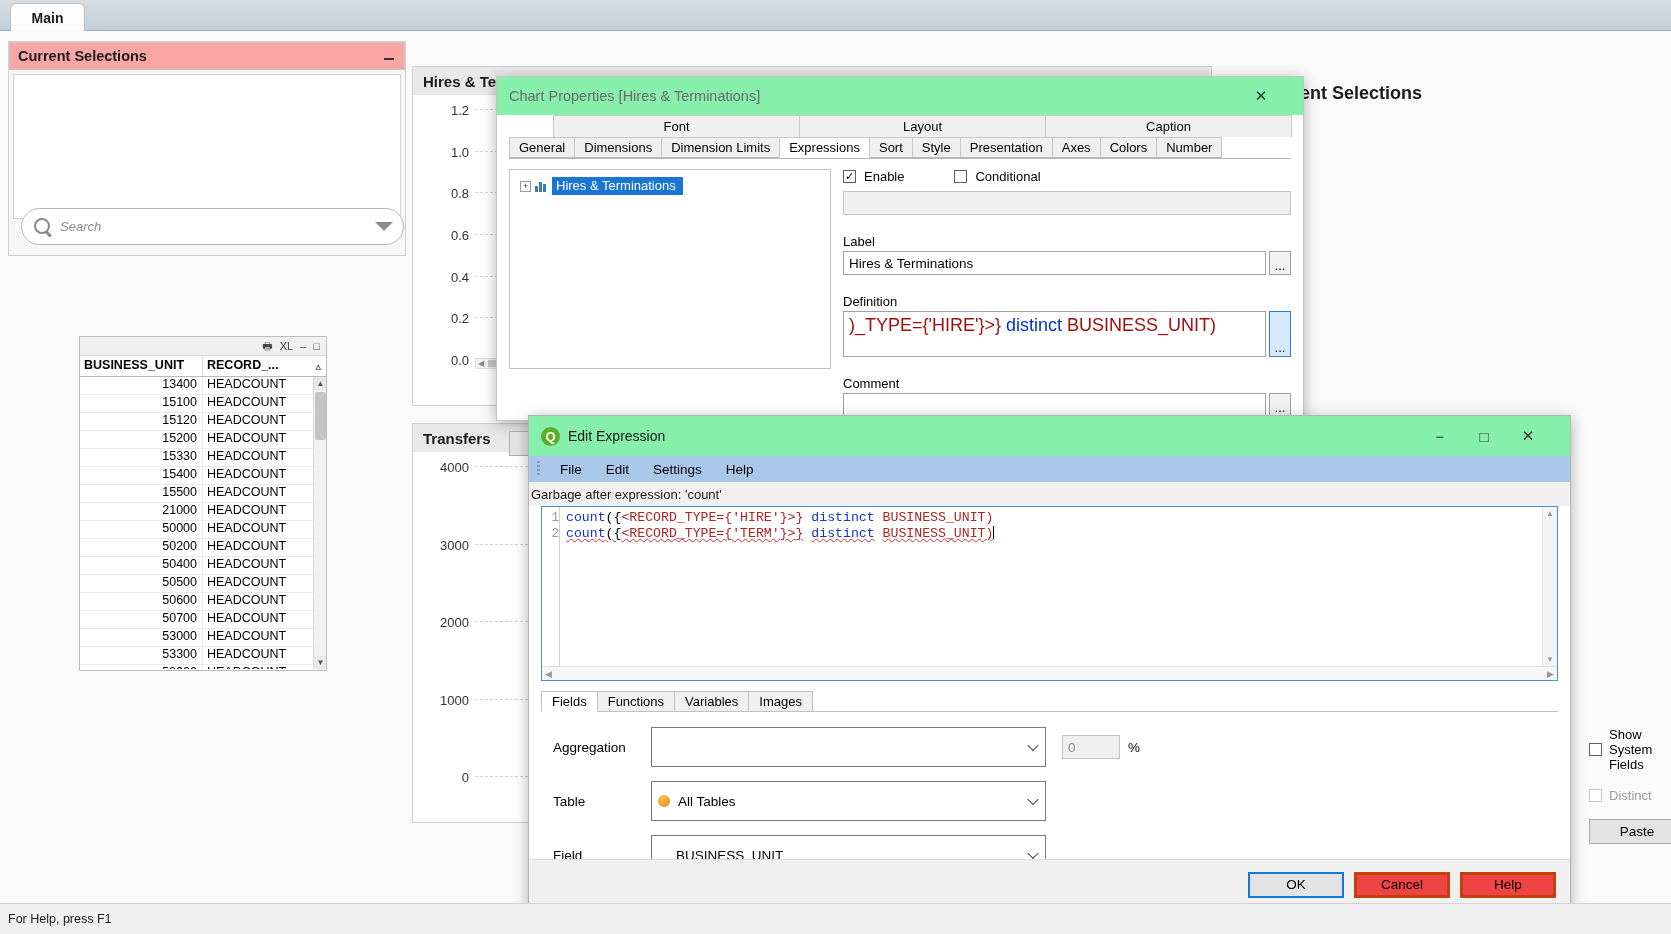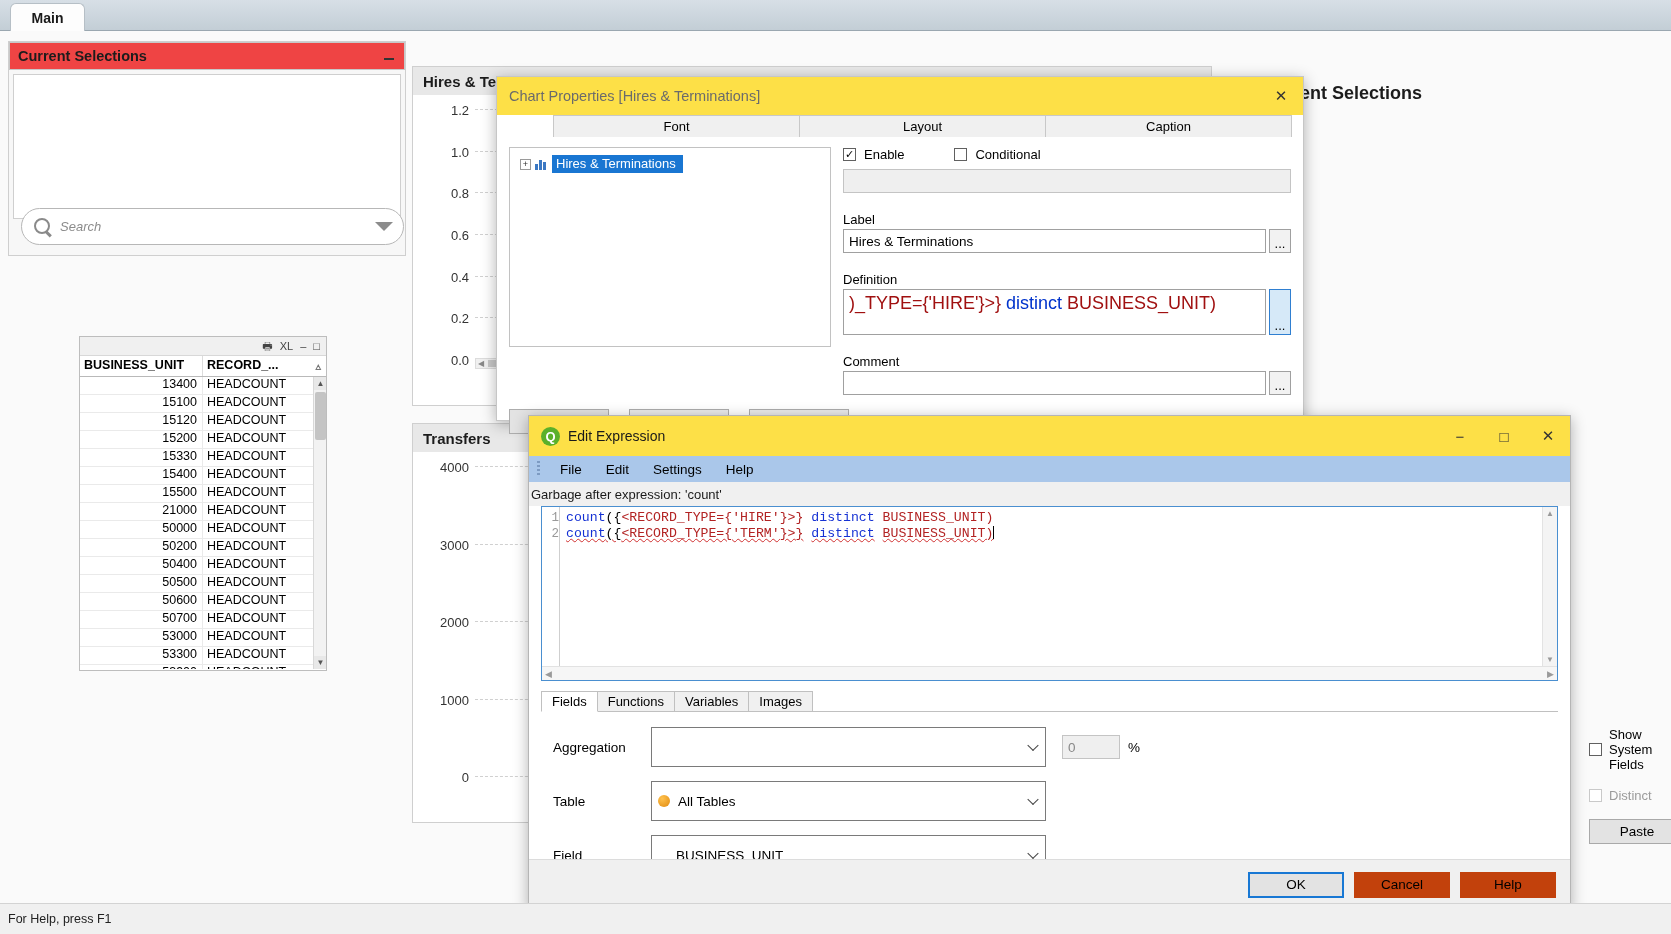--- a/index.html
+++ b/index.html
@@ -38,21 +38,21 @@
   .statusbar {
     position: absolute; left: 0; bottom: 0; width: 1671px; height: 31px;
     background: #f0f0f0; border-top: 1px solid #d3d3d3;
     display: flex; align-items: center; padding-left: 8px;
     font-size: 12.5px; color: #222;
   }
 
   
   .objbox { position: absolute; background: #ffffff; }
   .obj-caption {
-    height: 28px; background: #ef4444;
+    height: 28px; background: #fca5a5;
     border: 1px solid #c8c8c8;
     display: flex; align-items: center; padding: 0 8px;
     font-weight: bold; font-size: 14.5px; color: #1c1c1c;
   }
   .obj-caption .spacer { flex: 1; }
   .cap-min {
     width: 14px; height: 14px; position: relative; cursor: pointer;
   }
   .cap-min::after {
     content: ""; position: absolute; left: 2px; bottom: 3px;
@@ -159,22 +159,22 @@
   .hscroll {
     position: absolute; left: 62px; right: 10px; bottom: 36px; height: 11px;
     background: #f0f0f0; border: 1px solid #dcdcdc;
   }
   .hs-thumb { position: absolute; left: 12px; top: 1px; height: 7px; width: 120px; background: #c8c8c8; }
   .hs-arrow { position: absolute; top: 0; font-size: 8px; color: #888; line-height: 9px; }
 
   
   .win { position: absolute; background: #ffffff; box-shadow: 0 3px 14px rgba(0,0,0,.30); }
   .win-title {
-    height: 40px; display: flex; align-items: center; padding: 0 0 0 12px;
-    background: #fde047; border-bottom: none;
+    height: 40px; display: flex; align-items: center; padding: 0 20px 0 12px;
+    background: #86efac; border-bottom: none;
   }
   .win-title .t-text { flex: 1; font-size: 14.5px; color: #6b6b6b; }
   .win-btn {
     width: 44px; height: 30px; display: flex; align-items: center;
     justify-content: center; color: #333; font-size: 15px; cursor: pointer;
   }
 
   
   #chartprops { left: 496px; top: 45px; width: 808px; height: 345px; border: 1px solid #c6c6c6; }
   #chartprops .win-title { height: 38px; }
@@ -346,21 +346,21 @@
     display: flex; align-items: center; justify-content: center;
     font-size: 13.5px; cursor: pointer;
   }
   .ee-footer {
     position: absolute; left: 0; bottom: 0; width: 100%; height: 50px;
     background: #f0f0f0; border-top: 1px solid #dcdcdc;
     display: flex; align-items: center; justify-content: flex-end; gap: 10px;
     padding-right: 14px;
   }
   .fbtn {
-    width: 96px; height: 26px; border: 3px solid #c2410c; background: #c2410c;
+    width: 96px; height: 26px; border: 3px solid #c2410c; background: #ef4444;
     display: flex; align-items: center; justify-content: center;
     font-size: 13.5px; cursor: pointer;
   }
   .fbtn.primary { border: 2px solid #1878d4; background: #e3e3e3; text-align: right; }
 
   
   #rightcursel {
     position: absolute; left: 1300px; top: 52px;
     font-weight: bold; font-size: 18px; color: #1c1c1c;
   }
@@ -552,20 +552,32 @@
       <div class="win-title">
         <span class="t-text">Chart Properties [Hires &amp; Terminations]</span>
         <span class="win-btn">✕</span>
       </div>
       <div class="cp-body">
         <div class="tabrow-top">
           <div class="tt">Font</div>
           <div class="tt">Layout</div>
           <div class="tt">Caption</div>
         </div>
+        <div class="tabrow" id="cp-main-tabs">
+            <div class="tb2">General</div>
+            <div class="tb2">Dimensions</div>
+            <div class="tb2">Dimension Limits</div>
+            <div class="tb2 active">Expressions</div>
+            <div class="tb2">Sort</div>
+            <div class="tb2">Style</div>
+            <div class="tb2">Presentation</div>
+            <div class="tb2">Axes</div>
+            <div class="tb2">Colors</div>
+            <div class="tb2">Number</div>
+          </div>
 
         <div class="cp-panel">
           <div class="expr-tree">
             <div class="tree-row">
               <span class="tree-exp">+</span>
               <span class="mini-chart-ico">
                 <i style="left:0;height:6px"></i>
                   <i style="left:4px;height:10px"></i>
                   <i style="left:8px;height:8px"></i>
               </span>

